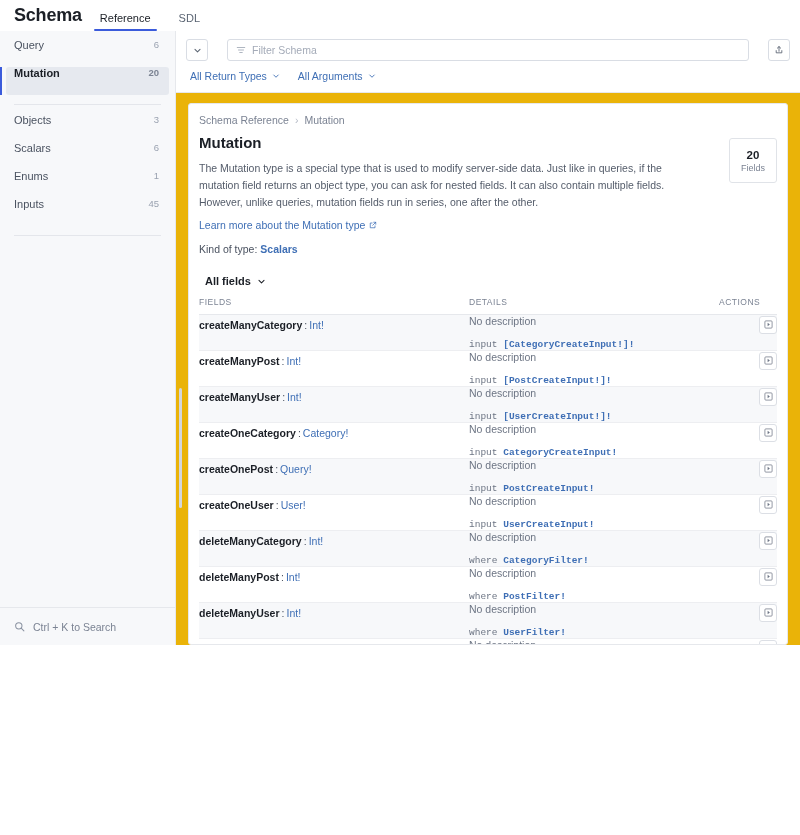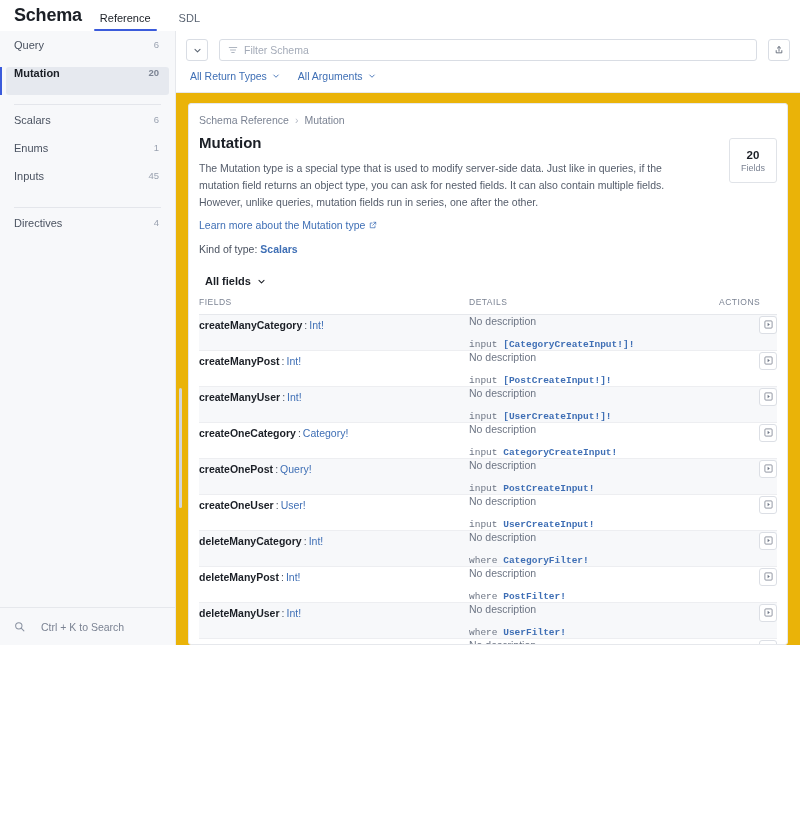--- a/index.html
+++ b/index.html
@@ -93,42 +93,42 @@
   }
   .navitem.active .count { color: #7c8493; }
   .navsep { height: 1px; background: #e4e6eb; margin: 9px 14px 9px 14px; }
 
   .sidefoot {
     border-top: 1px solid #e6e8ec;
     height: 38px;
     display: flex;
     align-items: center;
     padding: 0 14px;
-    gap: 16px;
+    gap: 8px;
     cursor: pointer;
   }
   .sidefoot .lbl { font-size: 10.5px; color: #7b8393; }
 
   
   .main {
     flex: 1 1 auto;
     min-width: 0;
     display: flex;
     flex-direction: column;
     background: #f7f8fa;
   }
 
   
   .filterbar {
     background: #ffffff;
     border-bottom: 1px solid #e6e8ec;
     padding: 8px 10px 0 10px;
     flex: 0 0 auto;
   }
-  .filterrow { display: flex; align-items: center; gap: 11px; }
+  .filterrow { display: flex; align-items: center; gap: 19px; }
   .sqbtn {
     width: 22px; height: 22px;
     border: 1px solid #d9dde4;
     border-radius: 3px;
     background: #fff;
     display: flex; align-items: center; justify-content: center;
     cursor: pointer;
     flex: 0 0 auto;
   }
   .searchwrap {
@@ -280,42 +280,42 @@
           <span class="count">6</span>
         </div>
 
         <div class="navitem active">
           <span>Mutation</span>
           <span class="count">20</span>
         </div>
 
         <div class="navsep"></div>
 
+        <div class="navitem">
+          <span>Objects</span>
+          <span class="count">3</span>
+        </div>
 
         <div class="navitem">
           <span>Scalars</span>
           <span class="count">6</span>
         </div>
 
         <div class="navitem">
           <span>Enums</span>
           <span class="count">1</span>
         </div>
 
         <div class="navitem">
           <span>Inputs</span>
           <span class="count">45</span>
         </div>
 
         <div class="navsep"></div>
 
-        <div class="navitem">
-          <span>Directives</span>
-          <span class="count">4</span>
-        </div>
       </div>
 
       <div class="sidefoot">
         <span>
           <svg width="11" height="11" viewBox="0 0 16 16" fill="none" stroke="#8a92a1" stroke-width="1.5">
             <circle cx="7" cy="7" r="4.6"></circle>
               <line x1="10.4" y1="10.4" x2="14.4" y2="14.4" stroke-linecap="round"></line>
           </svg>
         </span>
         <span class="lbl">Ctrl + K to Search</span>

